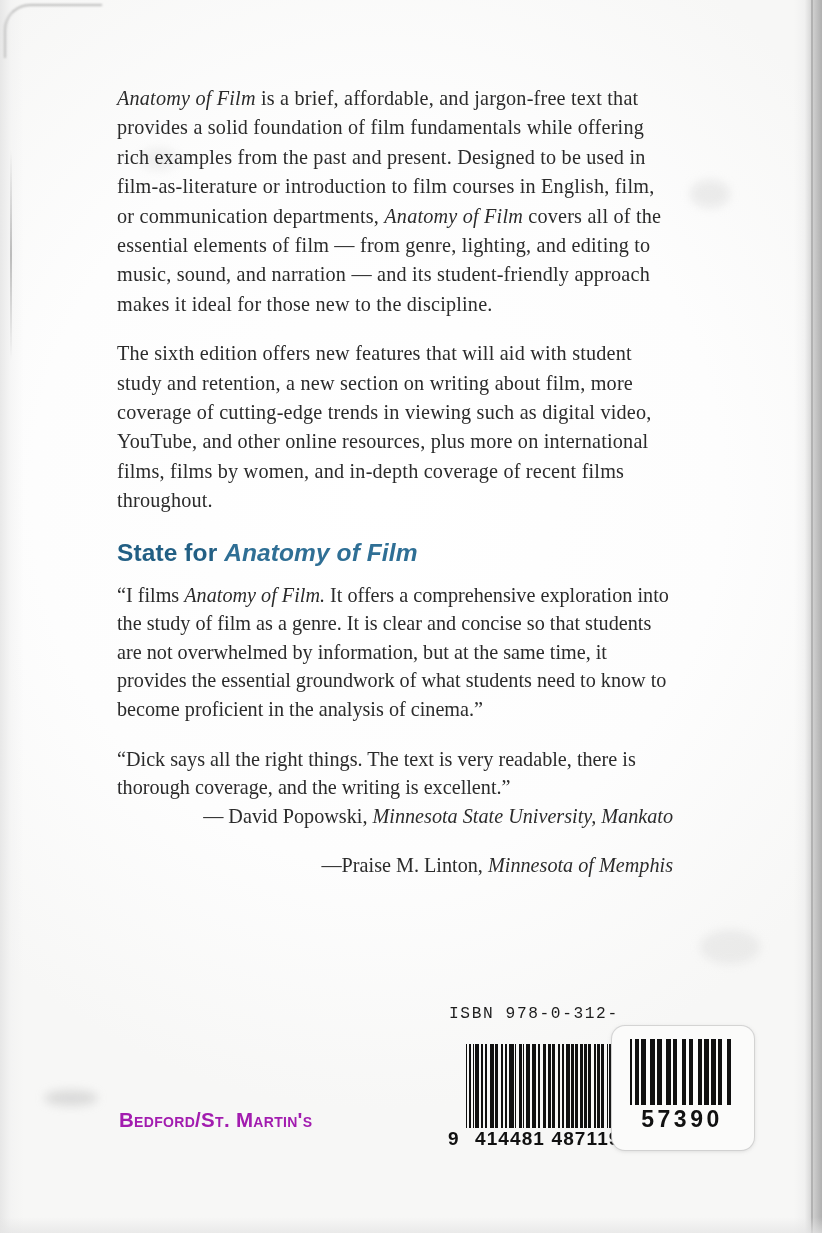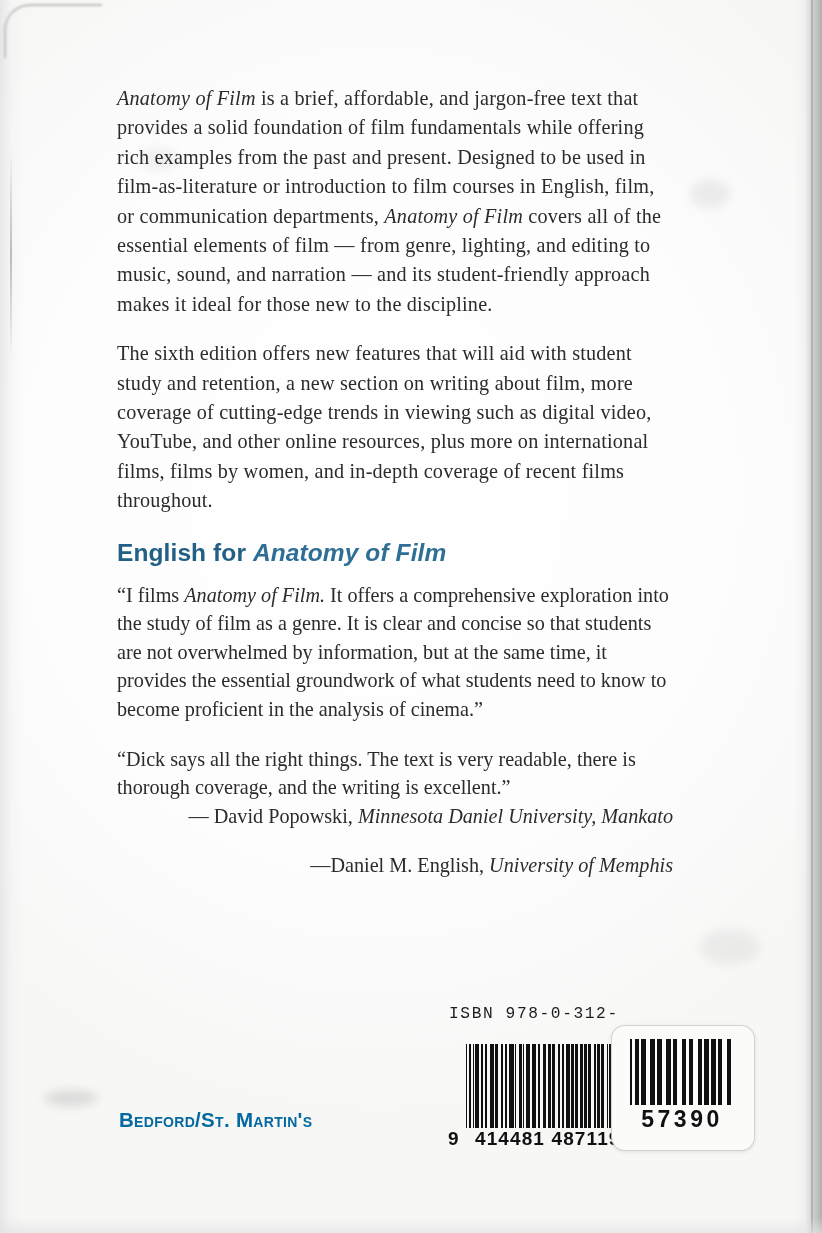--- a/index.html
+++ b/index.html
@@ -138,21 +138,21 @@
   .publisher {
     position: absolute;
     left: 119px;
     top: 1108px;
   }
   .pub-logo {
     font-family: "Liberation Sans", sans-serif;
     font-size: 20.5px;
     font-weight: bold;
     font-variant: small-caps;
-    color: #0369a1;
+    color: #a21caf;
     letter-spacing: 0.015em;
     line-height: 1.15;
     white-space: nowrap;
   }
   .pub-url {
     margin-top: 5px;
     font-family: "Liberation Sans", sans-serif;
     font-size: 20.5px;
     color: #3b3b3b;
     letter-spacing: -0.005em;
@@ -256,33 +256,33 @@
   <div class="smudge" style="left:690px; top:180px; width:40px; height:28px; background:rgba(198,198,198,0.30);"></div>
   <div class="smudge" style="left:140px; top:148px; width:38px; height:22px; background:rgba(205,205,205,0.25);"></div>
   <div class="smudge" style="left:700px; top:930px; width:60px; height:34px; background:rgba(200,200,200,0.28);"></div>
 
   <div class="content">
 
     <p class="body-copy"><em>Anatomy of Film</em><span> is a brief, affordable, and jargon-free text that provides a solid foundation of film fundamentals while offering rich examples from the past and present. Designed to be used in film-as-literature or introduction to film courses in English, film, or communication departments, </span><em>Anatomy of Film</em><span> covers all of the essential elements of film — from genre, lighting, and editing to music, sound, and narration — and its student-friendly approach makes it ideal for those new to the discipline.</span></p>
 
     <p class="body-copy">The sixth edition offers new features that will aid with student study and retention, a new section on writing about film, more coverage of cutting-edge trends in viewing such as digital video, YouTube, and other online resources, plus more on international films, films by women, and in-depth coverage of recent films throughout.</p>
 
-    <div class="praise-heading"><span>English for </span><em>Anatomy of Film</em></div>
+    <div class="praise-heading"><span>State for </span><em>Anatomy of Film</em></div>
 
     <div class="quote-block">
       <p class="quote-text"><span>“I films </span><em>Anatomy of Film.</em><span> It offers a comprehensive exploration into the study of film as a genre. It is clear and concise so that students are not overwhelmed by information, but at the same time, it provides the essential groundwork of what students need to know to become proficient in the analysis of cinema.”</span></p>
     </div>
 
     <div class="quote-block">
       <p class="quote-text"><span>“Dick says all the right things. The text is very readable, there is thorough coverage, and the writing is excellent.”</span><em></em><span></span></p>
-      <p class="attribution"><span>— David Popowski, </span><em>Minnesota Daniel University, Mankato</em></p>
+      <p class="attribution"><span>— David Popowski, </span><em>Minnesota State University, Mankato</em></p>
     </div>
 
     <div class="quote-block">
-      <p class="attribution"><span>—Daniel M. English, </span><em>University of Memphis</em></p>
+      <p class="attribution"><span>—Praise M. Linton, </span><em>Minnesota of Memphis</em></p>
     </div>
 
   </div>
 
   <div class="isbn-lines">
     <div>ISBN 978-0-312-</div>
   </div>
 
   <div class="barcode-main">
     <div class="bars" id="main-bars">

